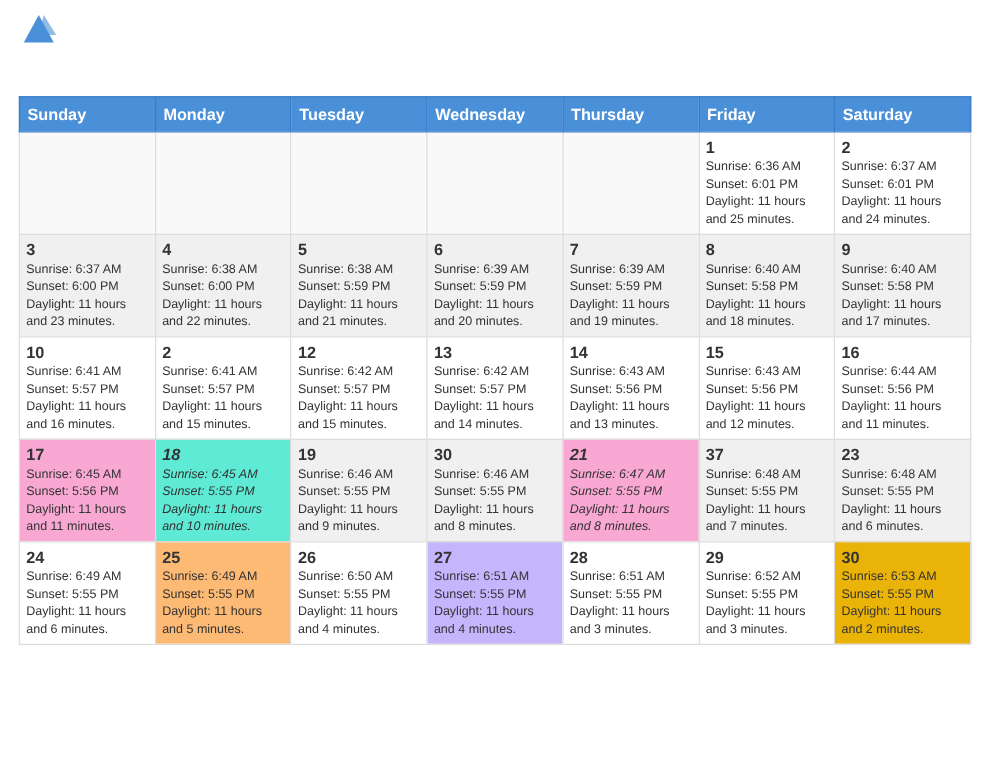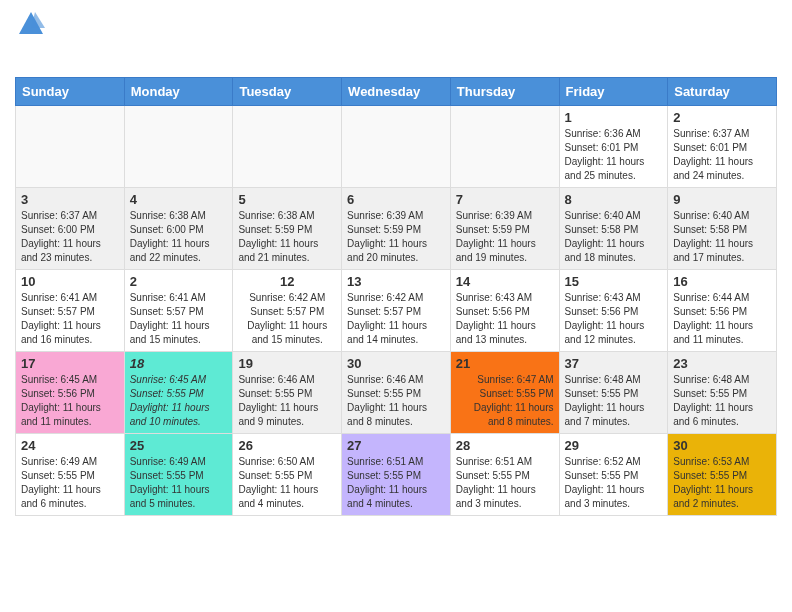--- a/index.html
+++ b/index.html
@@ -127,21 +127,21 @@
             <div class="day-info" style="white-space: pre-line;">Sunrise: 6:41 AM
 Sunset: 5:57 PM
 Daylight: 11 hours and 16 minutes.</div>
           </td>
           <td style="background: rgb(255, 255, 255);">
             <span class="day-num">2</span>
             <div class="day-info" style="white-space: pre-line;">Sunrise: 6:41 AM
 Sunset: 5:57 PM
 Daylight: 11 hours and 15 minutes.</div>
           </td>
-          <td style="background: rgb(255, 255, 255); text-align: center;">
+          <td style="background: rgb(255, 255, 255);">
             <span class="day-num">12</span>
             <div class="day-info" style="white-space: pre-line;">Sunrise: 6:42 AM
 Sunset: 5:57 PM
 Daylight: 11 hours and 15 minutes.</div>
           </td>
           <td style="background: rgb(255, 255, 255);">
             <span class="day-num">13</span>
             <div class="day-info" style="white-space: pre-line;">Sunrise: 6:42 AM
 Sunset: 5:57 PM
 Daylight: 11 hours and 14 minutes.</div>
@@ -183,23 +183,23 @@
             <div class="day-info" style="white-space: pre-line;">Sunrise: 6:46 AM
 Sunset: 5:55 PM
 Daylight: 11 hours and 9 minutes.</div>
           </td>
           <td style="background: rgb(240, 240, 240);">
             <span class="day-num">30</span>
             <div class="day-info" style="white-space: pre-line;">Sunrise: 6:46 AM
 Sunset: 5:55 PM
 Daylight: 11 hours and 8 minutes.</div>
           </td>
-          <td style="background: #f97316;">
+          <td style="background: #f9a8d4; font-style: italic;">
             <span class="day-num">21</span>
-            <div class="day-info" style="white-space: pre-line; text-align: right;">Sunrise: 6:47 AM
+            <div class="day-info" style="white-space: pre-line;">Sunrise: 6:47 AM
 Sunset: 5:55 PM
 Daylight: 11 hours and 8 minutes.</div>
           </td>
           <td style="background: rgb(240, 240, 240);">
             <span class="day-num">37</span>
             <div class="day-info" style="white-space: pre-line;">Sunrise: 6:48 AM
 Sunset: 5:55 PM
 Daylight: 11 hours and 7 minutes.</div>
           </td>
           <td style="background: rgb(240, 240, 240);">
@@ -209,21 +209,21 @@
 Daylight: 11 hours and 6 minutes.</div>
           </td>
         </tr>
         <tr>
           <td style="background: rgb(255, 255, 255);">
             <span class="day-num">24</span>
             <div class="day-info" style="white-space: pre-line;">Sunrise: 6:49 AM
 Sunset: 5:55 PM
 Daylight: 11 hours and 6 minutes.</div>
           </td>
-          <td style="background: #5eead4;">
+          <td style="background: #fdba74;">
             <span class="day-num">25</span>
             <div class="day-info" style="white-space: pre-line;">Sunrise: 6:49 AM
 Sunset: 5:55 PM
 Daylight: 11 hours and 5 minutes.</div>
           </td>
           <td style="background: rgb(255, 255, 255);">
             <span class="day-num">26</span>
             <div class="day-info" style="white-space: pre-line;">Sunrise: 6:50 AM
 Sunset: 5:55 PM
 Daylight: 11 hours and 4 minutes.</div>

